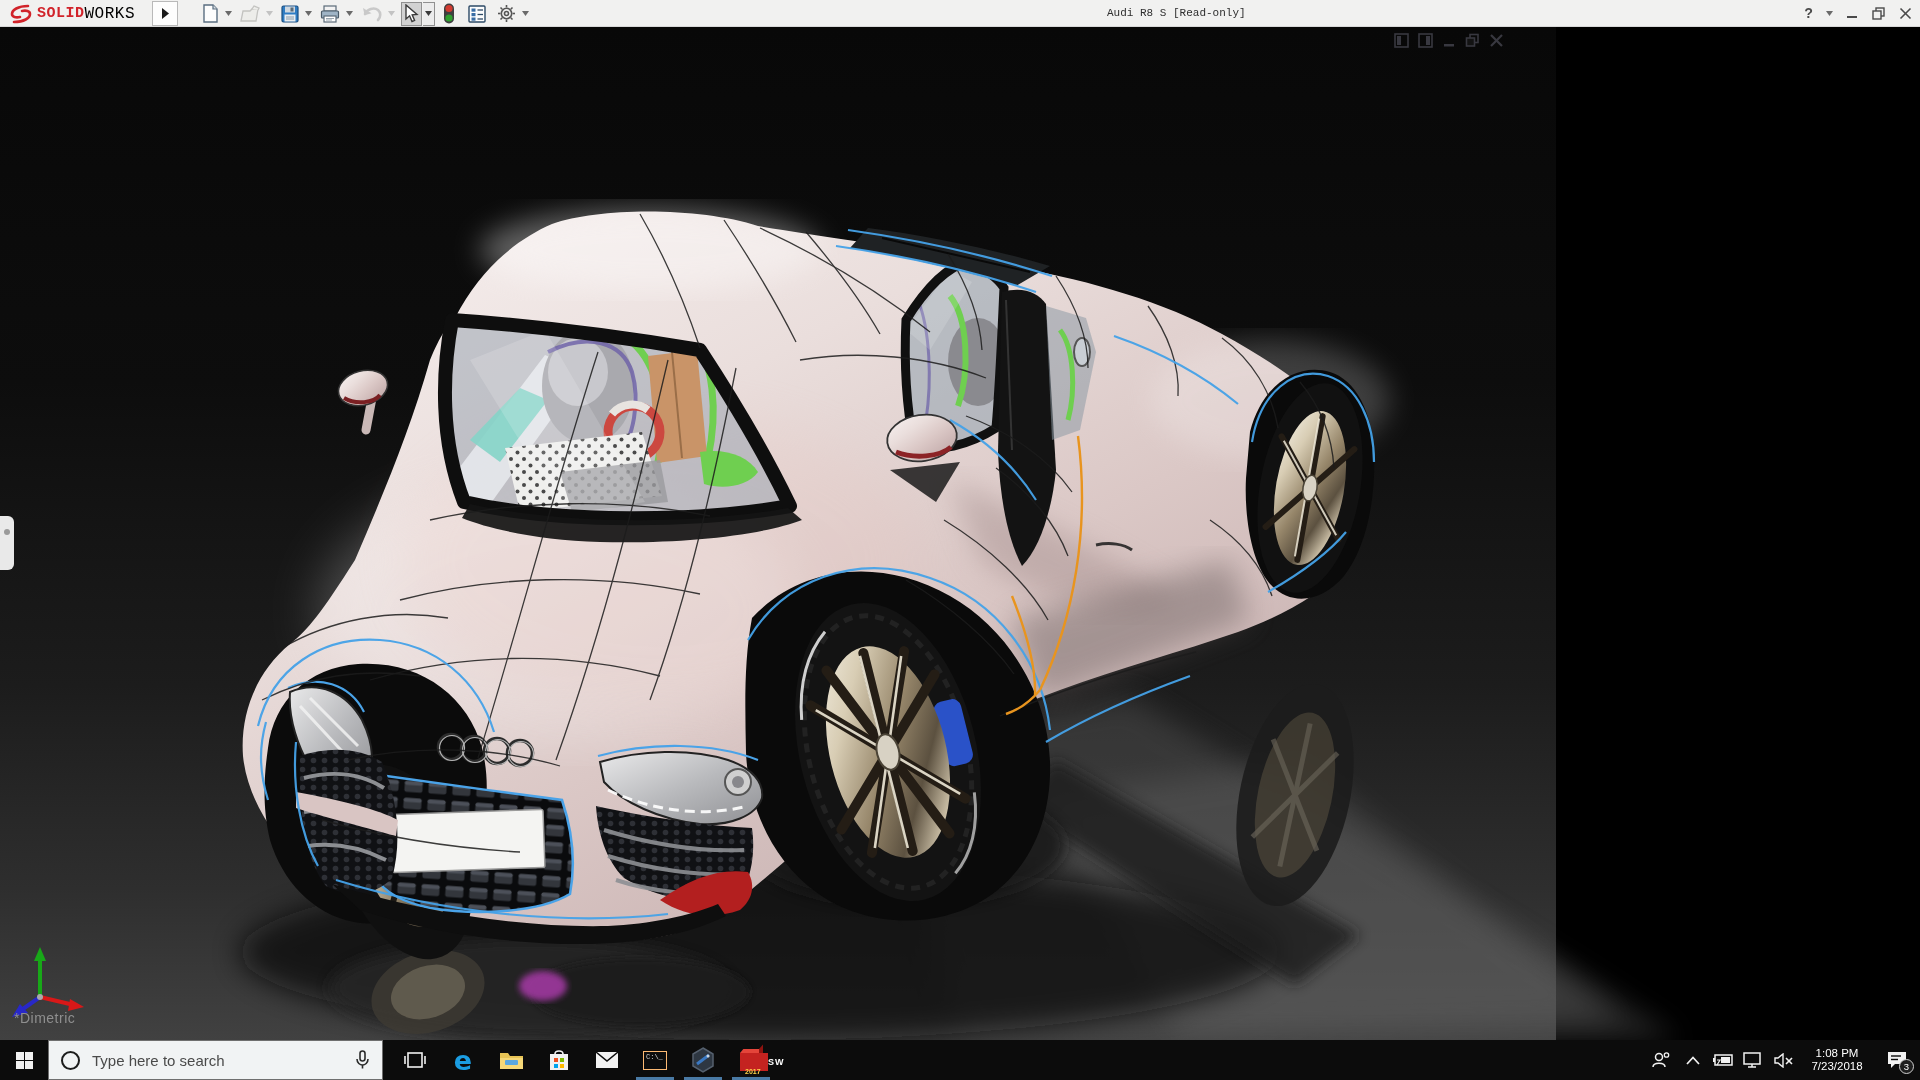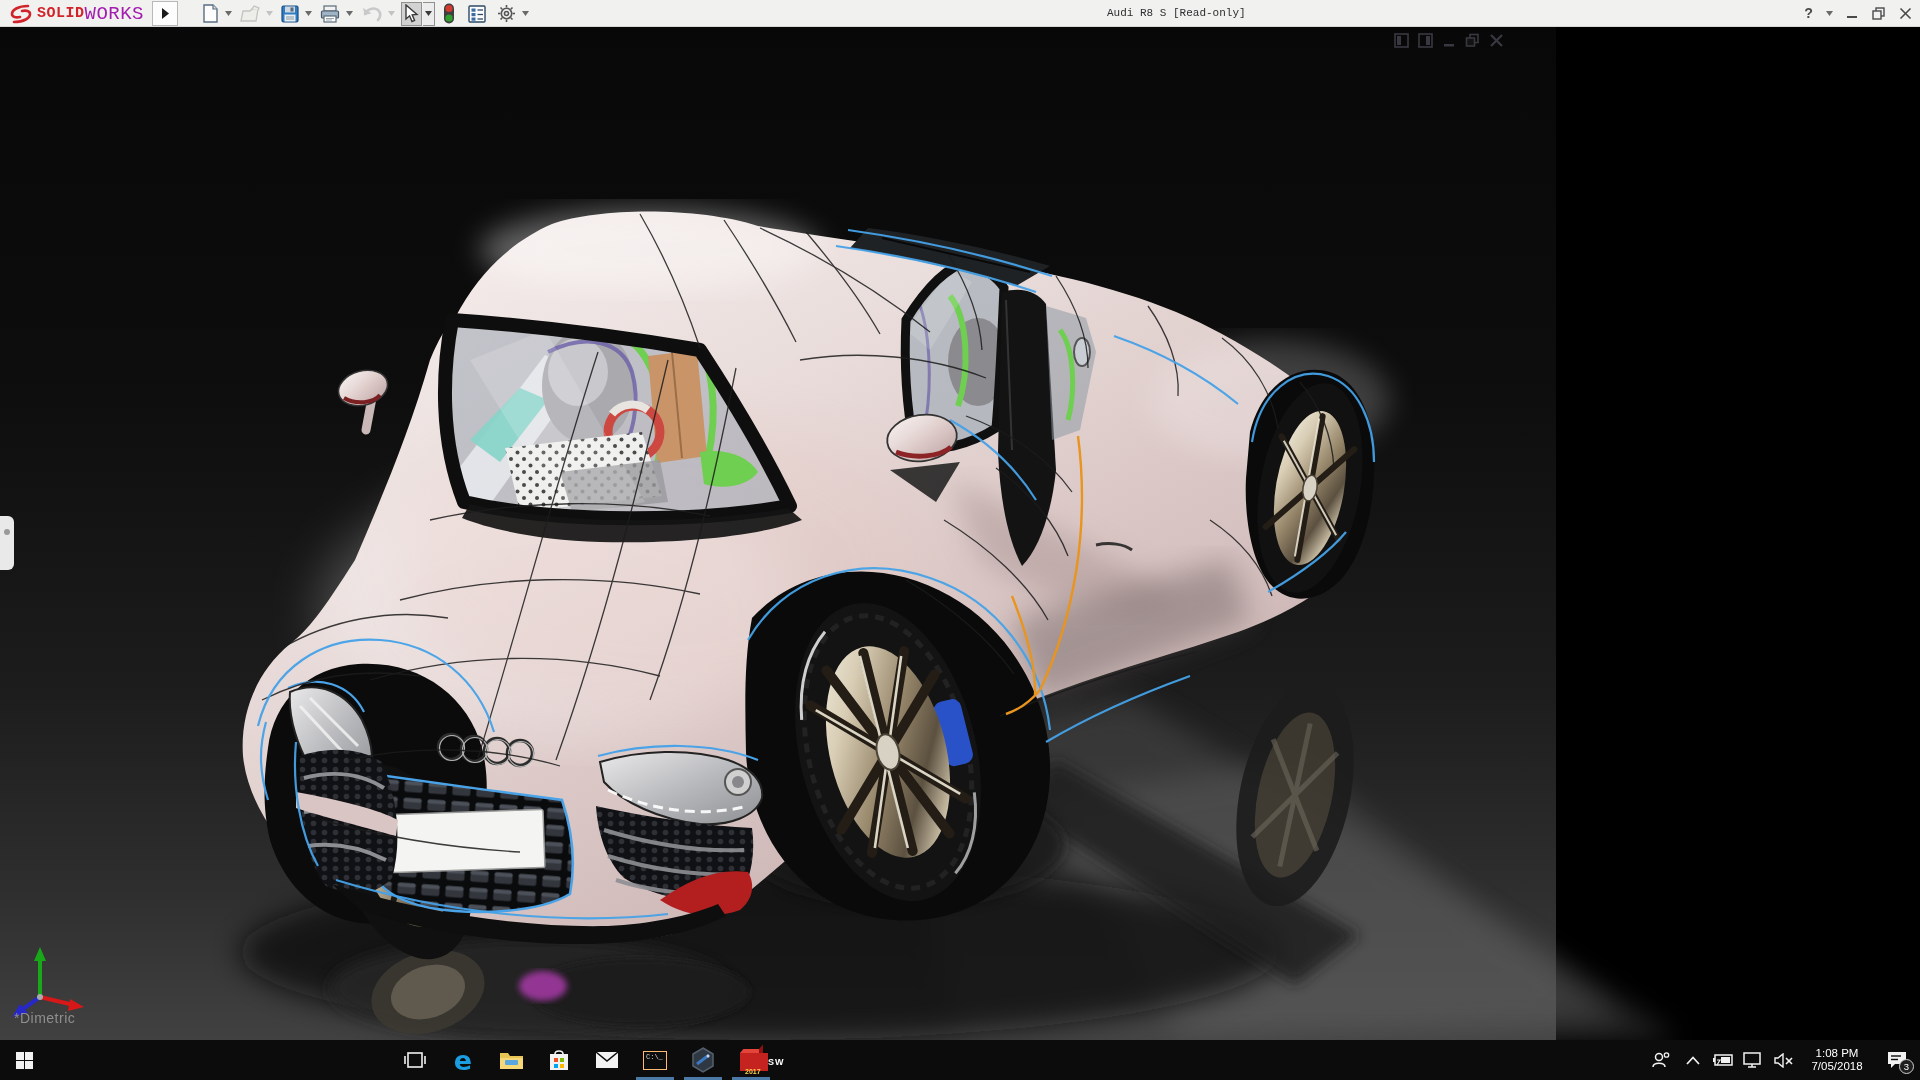--- a/index.html
+++ b/index.html
@@ -6,21 +6,21 @@
   html,body { width:1920px; height:1080px; overflow:hidden; background:#000;
               font-family:"Liberation Sans", sans-serif; }
   .app { position:absolute; inset:0; width:1920px; height:1080px; }
 
   
   .titlebar { position:absolute; left:0; top:0; width:1920px; height:27px;
               background:#f1f1f0; border-bottom:1px solid #d8d8d8;font-family:Liberation Mono, monospace; }
   .logo { position:absolute; left:8px; top:3px; height:21px; display:flex; align-items:center; }
   .logo-glyph { width:26px; height:20px; margin-right:3px; }
   .brand-bold { color:#d1232a; font-weight:bold; font-size:15px; letter-spacing:0.5px; }
-  .brand-light { color:#a21caf; font-weight:normal; font-size:19px; letter-spacing:0.5px; }
+  .brand-light { color:#000000; font-weight:normal; font-size:16px; letter-spacing:0.5px; }
   .expand-btn { position:absolute; left:152px; top:1px; width:26px; height:25px;
                 background:#fdfdfd; border:1px solid #b9b9b9; display:flex;
                 align-items:center; justify-content:center; }
   .toolbar { position:absolute; left:200px; top:1px; height:25px; display:flex; align-items:center; }
   .tb-btn { height:24px; display:flex; align-items:center; justify-content:center;
             padding:0 2px; margin-right:1px; }
   .tb-caret { width:12px; height:24px; display:flex; align-items:center; justify-content:center;
               margin-right:4px; }
   .tb-caret svg { display:block; }
   .tb-select { background:#d2d2d2; border:1px solid #909090; }
@@ -608,20 +608,29 @@
 
     <div class="start-btn">
       <svg width="17" height="17" viewBox="0 0 17 17">
         <rect x="0" y="0" width="8" height="8" fill="#f2f2f2"></rect>
         <rect x="9" y="0" width="8" height="8" fill="#f2f2f2"></rect>
         <rect x="0" y="9" width="8" height="8" fill="#f2f2f2"></rect>
         <rect x="9" y="9" width="8" height="8" fill="#f2f2f2"></rect>
       </svg>
     </div>
 
+    <div class="searchbox">
+      <div class="search-ring"></div>
+      <input class="search-input" type="text" placeholder="Type here to search" style="">
+      <svg class="mic" width="15" height="20" viewBox="0 0 15 20">
+        <rect x="5" y="1" width="5" height="10" rx="2.5" fill="none" stroke="#2b2b2b" stroke-width="1.6"></rect>
+        <path d="M2,9 C2,13 5,15 7.5,15 C10,15 13,13 13,9" fill="none" stroke="#2b2b2b" stroke-width="1.6"></path>
+        <line x1="7.5" y1="15" x2="7.5" y2="18.5" stroke="#2b2b2b" stroke-width="1.6"></line>
+      </svg>
+    </div>
 
     <div class="tb-icons">
       <div class="tb-cell">
         <svg width="22" height="22" viewBox="0 0 22 22">
           <rect x="4" y="4" width="14" height="14" fill="none" stroke="#f2f2f2" stroke-width="1.6"></rect>
           <line x1="1" y1="7" x2="1" y2="15" stroke="#f2f2f2" stroke-width="1.6"></line>
           <line x1="21" y1="7" x2="21" y2="15" stroke="#f2f2f2" stroke-width="1.6"></line>
         </svg>
       </div>
       <div class="tb-cell">
@@ -706,21 +715,21 @@
       <div class="tray-item" style="width:32px">
         <svg width="20" height="15" viewBox="0 0 20 15">
           <path d="M1,5 L4,5 L9,1 L9,14 L4,10 L1,10 Z" fill="none" stroke="#f2f2f2" stroke-width="1.4"></path>
           <line x1="12" y1="5" x2="18" y2="11" stroke="#f2f2f2" stroke-width="1.6"></line>
           <line x1="18" y1="5" x2="12" y2="11" stroke="#f2f2f2" stroke-width="1.6"></line>
         </svg>
       </div>
       <div class="tray-item clock">
         <div>
           <div>1:08 PM</div>
-          <div>7/05/2018</div>
+          <div>7/23/2018</div>
         </div>
       </div>
       <div class="tray-item" style="width:46px; position:relative;">
         <svg width="20" height="18" viewBox="0 0 20 18">
           <path d="M1,1 L19,1 L19,13 L8,13 L4,17 L4,13 L1,13 Z" fill="#f2f2f2"></path>
           <line x1="4" y1="5" x2="14" y2="5" stroke="#0c0c0c" stroke-width="1.4"></line>
           <line x1="4" y1="8.5" x2="11" y2="8.5" stroke="#0c0c0c" stroke-width="1.4"></line>
         </svg>
         <div class="badge" style="right:6px; bottom:6px;">3</div>
       </div>

